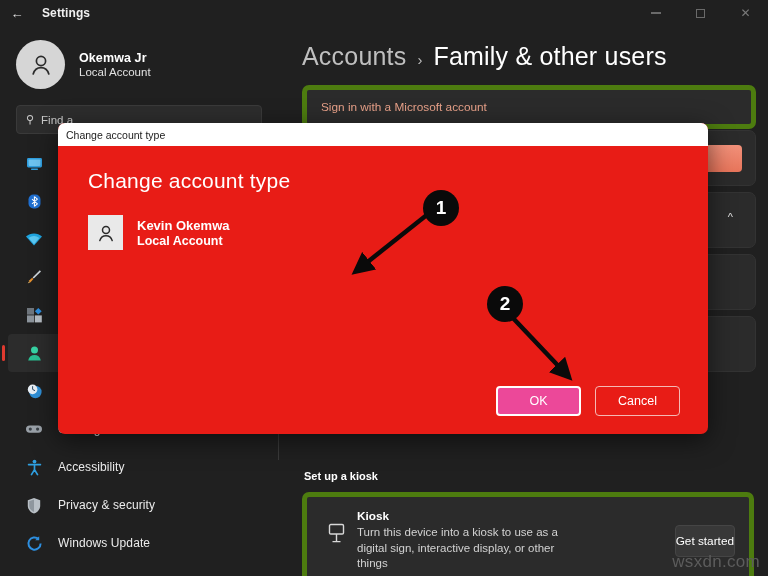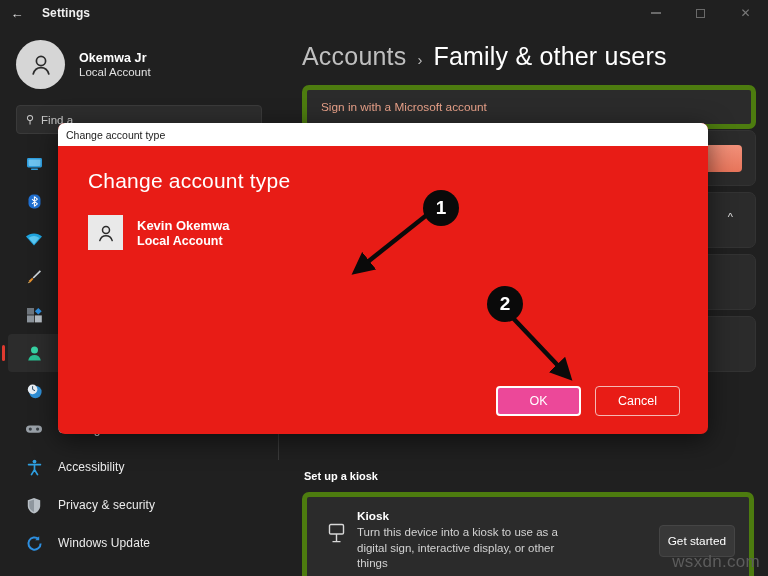--- a/index.html
+++ b/index.html
@@ -139,21 +139,21 @@
     color: #d8d8d8; margin-top: 14px;
   }
   .kiosk-txt { flex: 1; padding-left: 6px; }
   .kiosk-title { font-size: 11.8px; font-weight: 700; color: #fff; }
   .kiosk-desc { font-size: 11.5px; color: #d2d2d2; line-height: 1.35; margin-top: 2px; max-width: 225px; }
   .getstarted {
     flex: none;
     background: #383838; border: 1px solid #454545;
     border-radius: 4px;
     color: #fff; font-size: 11.8px;
-    padding: 8px 8px;
+    padding: 8px 0;
     margin-top: 16px;
   }
 
   
   .rightstack { position: absolute; left: 0; top: 56px; width: 476px; }
   .stub {
     background: #2b2b2b; border: 1px solid #333; border-radius: 7px;
     margin: 0 12px 6px 10px; height: 56px; position: relative;
   }
   .salmon-btn {

